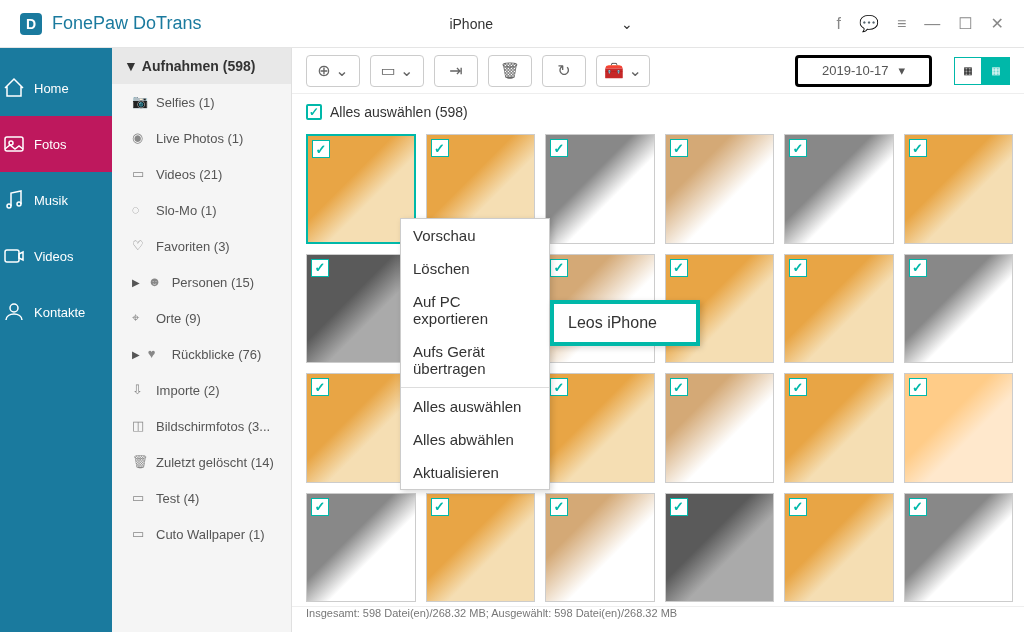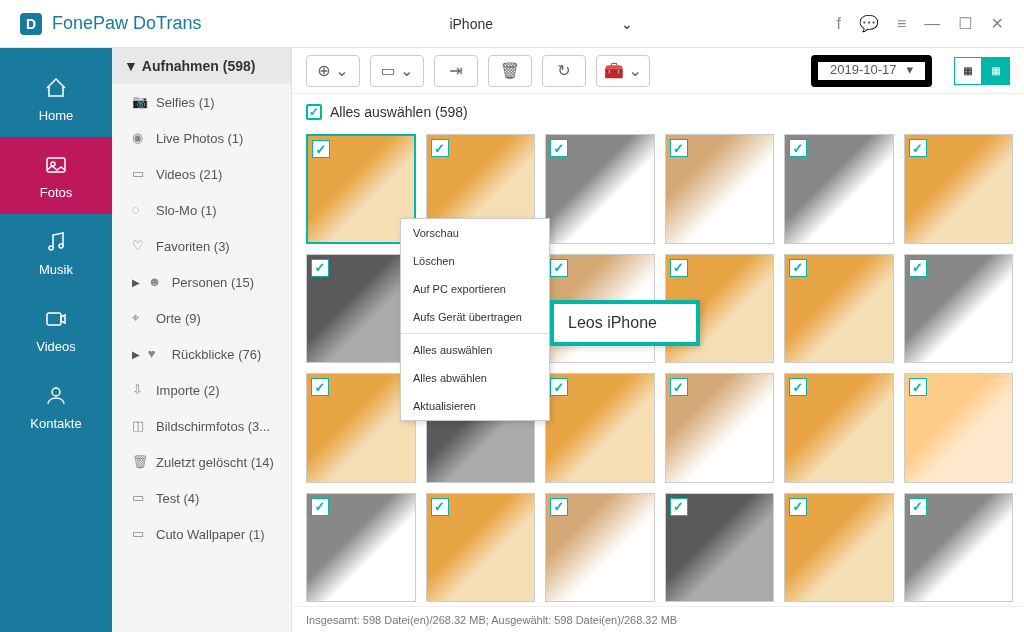--- a/index.html
+++ b/index.html
@@ -5,45 +5,45 @@
 *{margin:0;padding:0;box-sizing:border-box;font-family:-apple-system,BlinkMacSystemFont,"Segoe UI",Arial,sans-serif}
 body{width:1024px;height:632px;background:#fff;overflow:hidden;position:relative}
 .titlebar{height:48px;display:flex;align-items:center;padding:0 20px;border-bottom:1px solid #e5e5e5}
 .logo{display:flex;align-items:center;gap:10px;color:#1a7a9e;font-size:18px;font-weight:500}
 .logo-icon{width:22px;height:22px;background:#1a7a9e;border-radius:4px;display:flex;align-items:center;justify-content:center;color:#fff;font-weight:bold;font-size:14px}
 .device-selector{margin-left:240px;display:flex;align-items:center;gap:8px;font-size:14px;color:#333;cursor:pointer}
 .titlebar-actions{margin-left:auto;display:flex;gap:18px;align-items:center}
 .titlebar-actions span{color:#888;font-size:16px;cursor:pointer}
 .main{display:flex;height:584px}
 .navbar{width:112px;background:#1a7a9e;display:flex;flex-direction:column;align-items:center;padding-top:12px;color:#fff}
-.nav-item{width:100%;padding:14px 0;display:flex;flex-direction:column;align-items:center;gap:6px;cursor:pointer;font-size:13px}
+.nav-item{width:100%;padding:14px 0;display:flex;flex-direction:row;align-items:center;gap:6px;cursor:pointer;font-size:13px}
 .nav-item.active{background:#be185d}
 .nav-icon{width:28px;height:28px;display:flex;align-items:center;justify-content:center}
 .sidebar{width:180px;background:#f5f5f5;overflow-y:auto;border-right:1px solid #e0e0e0}
 .sidebar-header{padding:10px 12px;font-size:14px;font-weight:600;color:#333;display:flex;align-items:center;gap:4px;background:#e8e8e8}
 .sidebar-item{padding:10px 12px 10px 20px;font-size:13px;color:#555;display:flex;align-items:center;gap:8px;cursor:pointer}
 .sidebar-icon{width:16px;height:16px;color:#888}
 .content{flex:1;display:flex;flex-direction:column;background:#fff}
 .toolbar{height:46px;display:flex;align-items:center;gap:10px;padding:0 14px;border-bottom:1px solid #eee}
 .tool-btn{width:44px;height:32px;border:1px solid #ccc;border-radius:4px;display:flex;align-items:center;justify-content:center;cursor:pointer;color:#666;background:#fff}
 .tool-btn.wide{width:54px}
-.date-picker{margin-left:auto;height:32px;border:7px solid #000000;border-radius:4px;display:flex;padding:0 12px;gap:10px;font-size:13px;color:#555;cursor:pointer}
+.date-picker{margin-left:auto;height:32px;border:3px solid #000000;border-radius:4px;display:flex;align-items:center;padding:0 24px;gap:10px;font-size:13px;color:#555;cursor:pointer}
 .view-toggle{display:flex;margin-left:12px}
 .view-btn{width:28px;height:28px;border:1px solid #00b8a9;display:flex;align-items:center;justify-content:center;cursor:pointer;font-size:10px}
 .view-btn.active{background:#00b8a9;color:#fff}
 .select-all-row{padding:10px 14px;display:flex;align-items:center;gap:8px;font-size:14px;color:#333}
 .checkbox{width:16px;height:16px;border:2px solid #00b8a9;border-radius:2px;display:flex;align-items:center;justify-content:center;cursor:pointer;background:#fff}
 .checkbox.checked::after{content:"✓";color:#00b8a9;font-size:12px;font-weight:bold}
 .grid{flex:1;padding:4px 14px;display:grid;grid-template-columns:repeat(6,1fr);gap:10px;overflow-y:auto}
 .thumb{position:relative;aspect-ratio:1;background:#ddd;border:1px solid #ccc;cursor:pointer}
 .thumb.selected{border:2px solid #00b8a9}
 .thumb .chk{position:absolute;top:4px;left:4px;width:18px;height:18px;background:#fff;border:1px solid #00b8a9;display:flex;align-items:center;justify-content:center}
 .thumb .chk::after{content:"✓";color:#00b8a9;font-size:13px;font-weight:bold}
-.statusbar{height:26px;padding:0 14px;font-size:11px;color:#777;display:flex;align-items:center;border-top:1px solid #eee}
-.context-menu{position:absolute;top:218px;left:400px;width:150px;background:#fff;border:1px solid #ccc;box-shadow:2px 2px 6px rgba(0,0,0,0.15);font-size:11px;color:#333;z-index:100}
+.statusbar{height:26px;padding:0 14px;font-size:11px;color:#777;display:flex;border-top:1px solid #eee}
+.context-menu{position:absolute;top:218px;left:400px;width:150px;background:#fff;border:1px solid #ccc;box-shadow:2px 2px 6px rgba(0,0,0,0.15);font-size:15px;color:#333;z-index:100}
 .ctx-item{padding:8px 12px;cursor:pointer}
 .ctx-sep{height:1px;background:#ddd;margin:2px 0}
 .submenu{position:absolute;top:300px;left:550px;width:150px;background:#fff;border:4px solid #00b8a9;box-shadow:2px 2px 6px rgba(0,0,0,0.15);font-size:16px;color:#333;z-index:101}
 .submenu .ctx-item{padding:10px 14px}
 .shiba{background:linear-gradient(135deg,#e8a545 40%,#f5deb3 60%)}
 .cat1{background:linear-gradient(135deg,#888 40%,#fff 60%)}
 .cat2{background:linear-gradient(135deg,#d4a976 30%,#fff 60%)}
 .cat3{background:linear-gradient(135deg,#5a5a5a 40%,#aaa 60%)}
 .cart{background:linear-gradient(135deg,#ffcc88 40%,#ffe8cc 60%)}
 </style>

